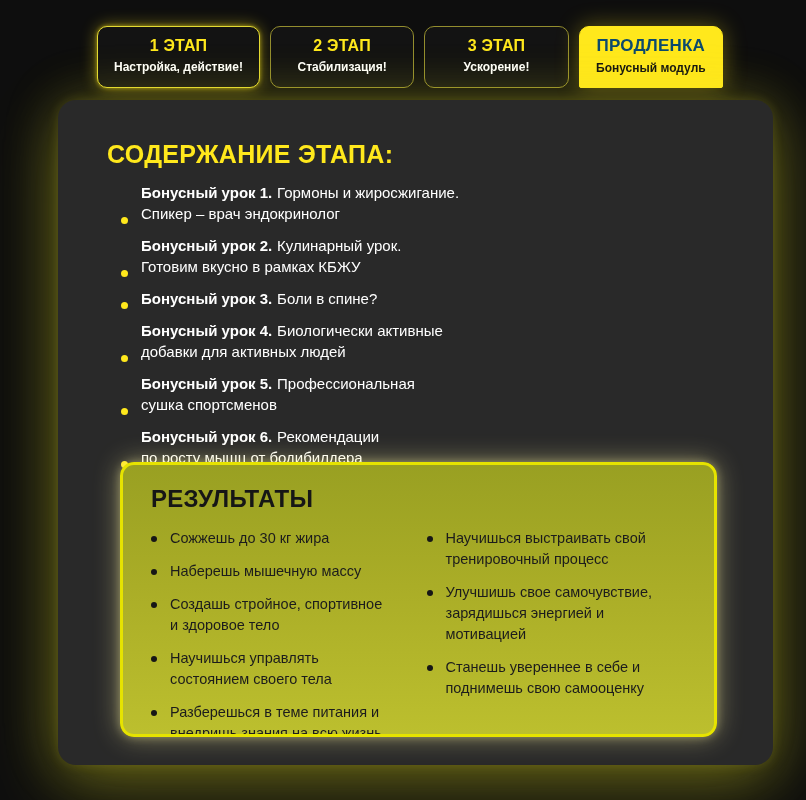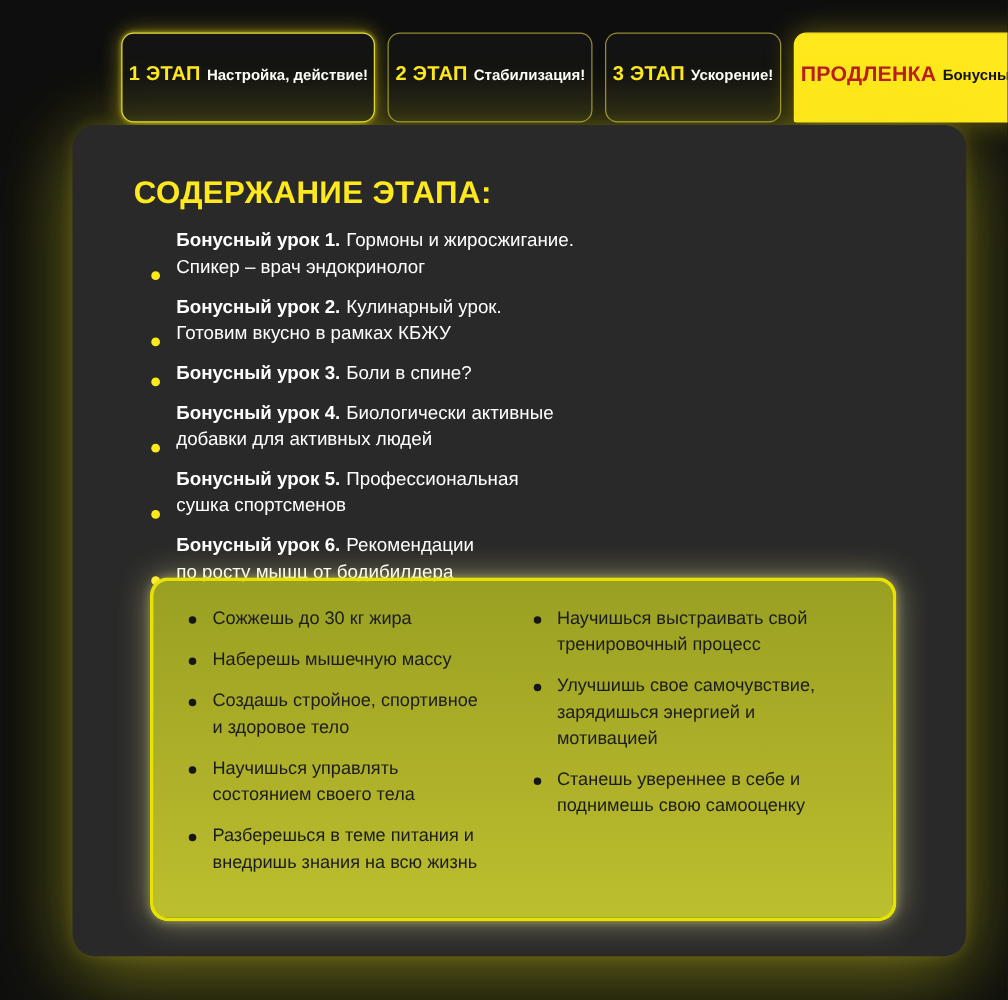--- a/index.html
+++ b/index.html
@@ -10,44 +10,44 @@
     font-family: "Liberation Sans", "DejaVu Sans", sans-serif;
   }
   .stage { position: relative; width: 806px; height: 800px; }
 
   
   .tabbar {
     position: absolute; left: 97px; top: 26px; width: 626px;
     display: flex; gap: 10px; z-index: 1;
   }
   .tab {
-    flex: 1; height: 72px;
+    flex: 1; height: 62px;
     background: #131313;
     border: 1px solid #938d2e;
     border-radius: 10px;
-    display: flex; flex-direction: row; align-items: center; justify-content: center;
+    display: flex; flex-direction: column; align-items: center; justify-content: center;
     gap: 5px; cursor: pointer; text-align: center;
-    padding: 4px 5px 8px;
+    padding: 4px 16px 8px;
   }
   .tab.first {
     border-color: #e4da33;
     box-shadow: 0 0 16px rgba(255,232,28,.45), 0 0 4px rgba(255,232,28,.55);
   }
   .tab .t-title {
     color: var(--accent, #ffe81c);
     font-size: 16px; font-weight: 800; letter-spacing: .2px; white-space: nowrap;
   }
   .tab .t-sub { color: #ffffff; font-size: 12px; font-weight: 600; white-space: nowrap; }
   .tab.active {
     background: var(--accent, #ffe81c);
     border-color: var(--accent, #ffe81c);
     border-bottom-left-radius: 2px; border-bottom-right-radius: 2px;
     box-shadow: 0 0 22px rgba(255,232,28,.35);
   }
-  .tab.active .t-title { color: #b91c1c; font-size: 17px; text-align: right; }
+  .tab.active .t-title { color: #0c4a6e; font-size: 17px; text-align: right; }
   .tab.active .t-sub { color: #121212; }
 
   
   .panel {
     position: absolute; left: 58px; top: 100px; width: 715px; height: 665px;
     background: #292929;
     border-radius: 18px;
     box-shadow: 0 0 55px rgba(232,227,37,.22), 0 22px 70px rgba(232,227,37,.30), 0 0 12px rgba(232,227,37,.15);
     z-index: 2;
   }
@@ -155,20 +155,21 @@
 сушка спортсменов</span></p>
       </li>
       <li class="lesson">
         <span class="dot"></span>
         <p class="lesson-text"><b>Бонусный урок 6.</b><span>Рекомендации
 по росту мышц от бодибилдера</span></p>
       </li>
     </ul>
 
     <div class="results">
+      <h3 class="results-heading">РЕЗУЛЬТАТЫ</h3>
       <div class="results-cols">
         <ul class="results-col">
           <li class="result">
             <span class="dot"></span>
             <p class="result-text">Сожжешь до 30 кг жира</p>
           </li>
           <li class="result">
             <span class="dot"></span>
             <p class="result-text">Наберешь мышечную массу</p>
           </li>

